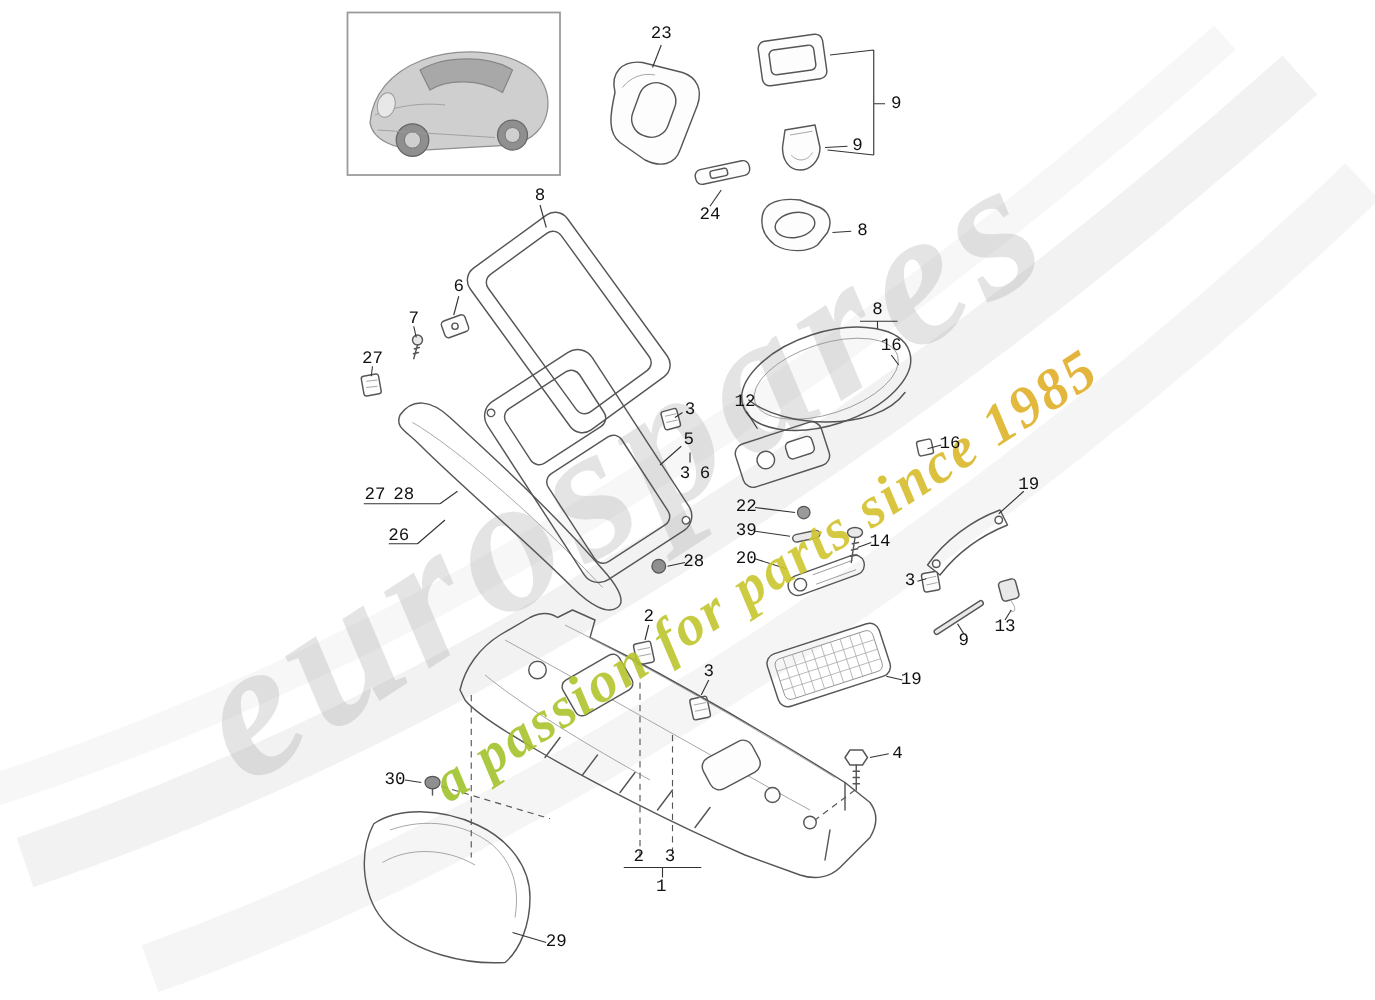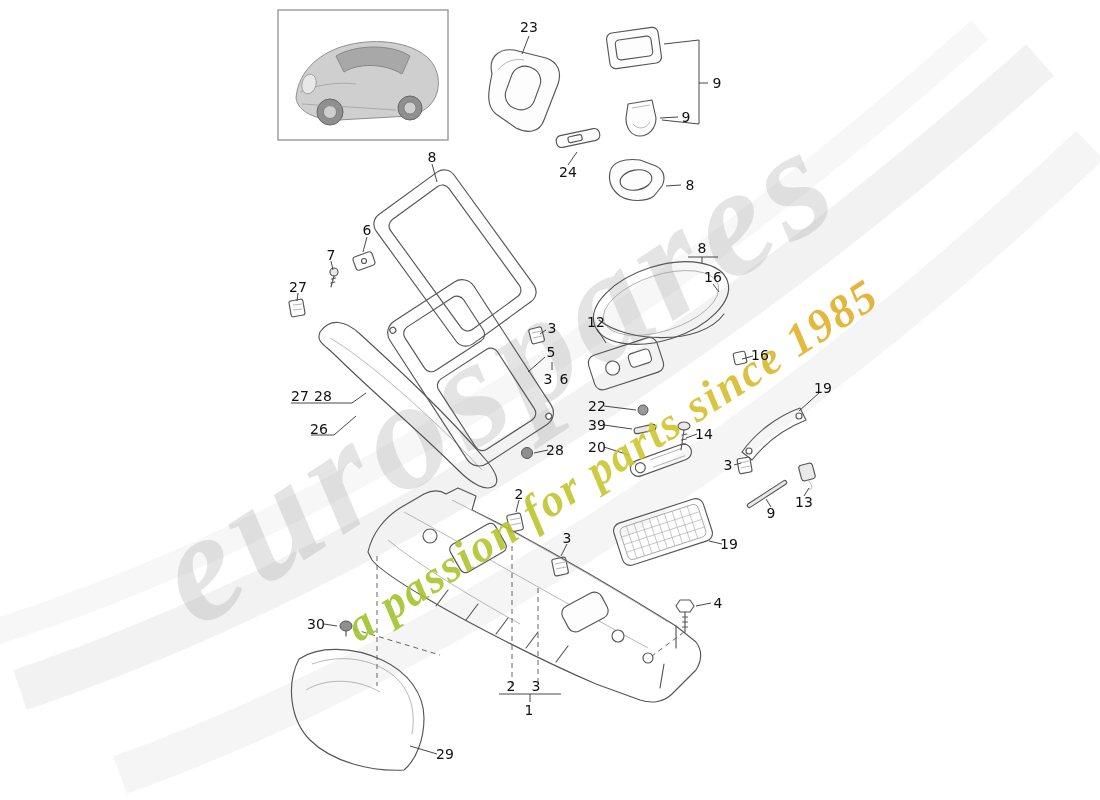--- a/index.html
+++ b/index.html
@@ -20,21 +20,21 @@
     font-size:46px;letter-spacing:2px;white-space:nowrap;
     color:#c2c531;opacity:.9;pointer-events:none;user-select:none;z-index:3;
   }
   @supports (-webkit-background-clip:text){
     .watermark-tagline{
       background:linear-gradient(100deg,#9fc32c 5%,#cfc72e 55%,#e2ae28 95%);
       -webkit-background-clip:text;color:transparent;
     }
   }
   .artwrap{position:absolute;left:0;top:0;z-index:2;}
-  .callouts{position:absolute;left:0;top:0;width:1100px;height:800px;z-index:4;pointer-events:none;}
+  .callouts{position:absolute;left:0;top:0;width:1100px;height:800px;z-index:4;pointer-events:none;font-family:Liberation Mono, monospace;}
   .callout{
     position:absolute;transform:translate(-50%,-50%);
     font-size:14px;color:#111;line-height:1;pointer-events:auto;cursor:pointer;
   }
   .ln{fill:none;stroke:#565656;stroke-width:1.15;stroke-linejoin:round;stroke-linecap:round;}
   .fw{fill:#fdfdfd;}
   .fg{fill:#e9e9e9;}
   .leader{stroke:#333;stroke-width:.9;fill:none;}
   .dash{stroke:#555;stroke-width:.9;fill:none;stroke-dasharray:5 4;}
   .thin{stroke:#9a9a9a;stroke-width:.7;fill:none;}

